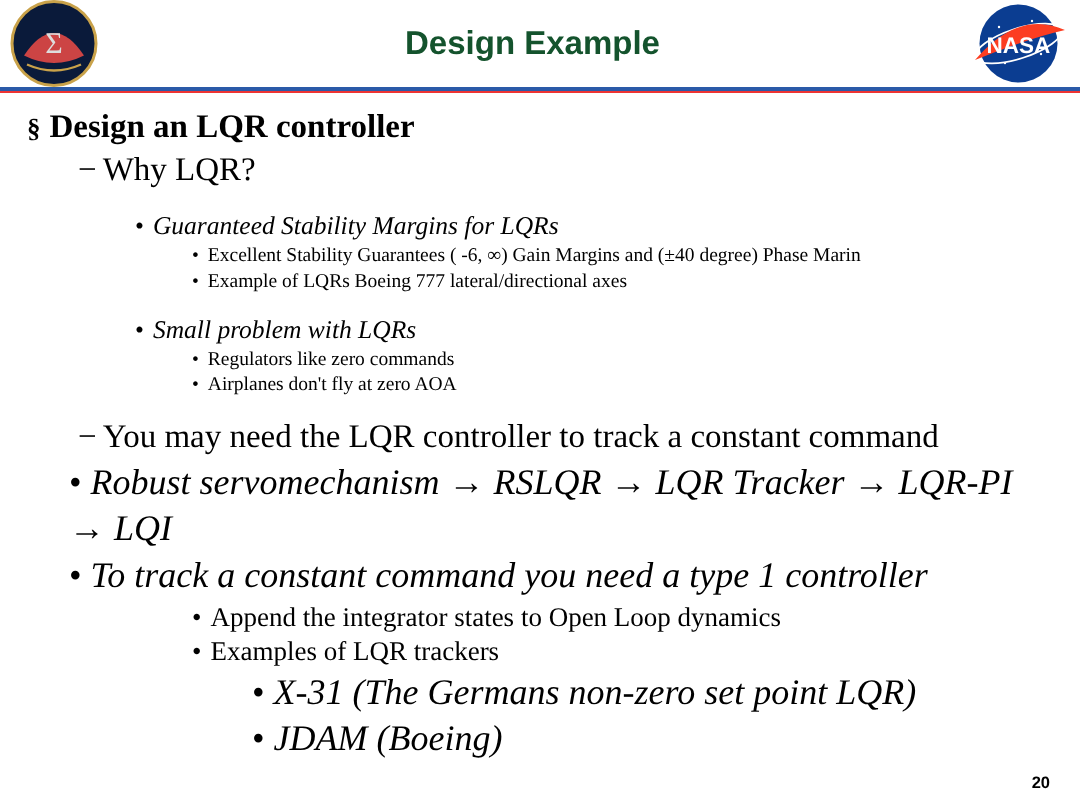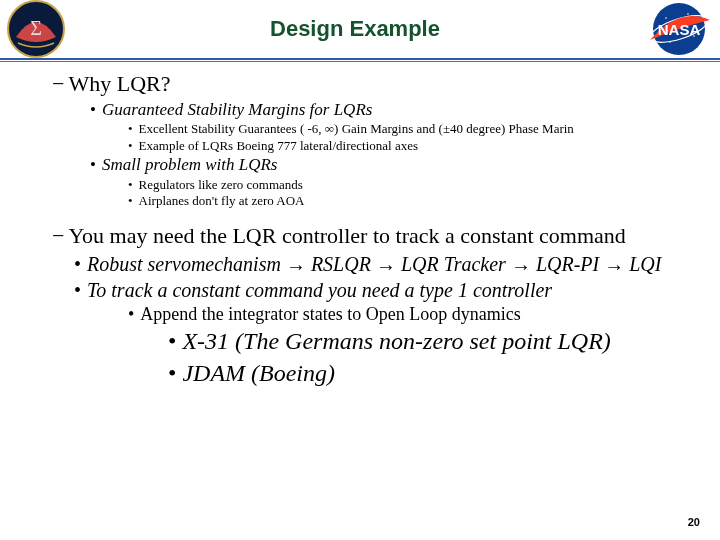--- a/index.html
+++ b/index.html
@@ -47,25 +47,25 @@
   .content {
     padding: 0 18px 0 18px;
     font-size: 18px;
     color: #000;
     line-height: 1.3;
   }
   .l1 { margin-left: 0; font-size: 22px; font-weight: bold; }
   .l1 .bullet { font-size: 18px; margin-right: 6px; }
   .l2 { margin-left: 34px; font-size: 22px; }
   .l2 .dash { margin-right: 4px; }
-  .l3 { margin-left: 72px; font-size: 17px; font-style: italic; }
+  .l3 { margin-left: 72px; font-size: 17px; font-style: italic; margin-top: 13px; }
   .l3 .dot { font-style: normal; margin-right: 6px; }
   .l4 { margin-left: 110px; font-size: 13px; font-style: normal; }
   .l4 .sdot { margin-right: 6px; }
-  .l3b { margin-left: 56px; font-size: 20px; font-style: italic; }
+  .l3b { margin-left: 28px; font-size: 24px; font-style: italic; }
   .l3b .dot { font-style: normal; margin-right: 6px; }
   .l4b { margin-left: 110px; font-size: 18px; font-style: normal; }
   .l4b .sdot { margin-right: 6px; }
   .l5b { margin-left: 150px; font-size: 24px; font-style: italic; }
   .l5b .sdot { font-style: normal; margin-right: 6px; }
   .arrow { font-family: Arial, sans-serif; }
   .page-num {
     position: absolute;
     right: 20px;
     bottom: 12px;
@@ -99,20 +99,23 @@
       <circle cx="44" cy="14" r="0.8" fill="#fff"></circle>
       <circle cx="50" cy="36" r="0.8" fill="#fff"></circle>
       <circle cx="26" cy="42" r="0.8" fill="#fff"></circle>
     </svg>
   </div>
 </div>
 <div class="header-rule"></div>
 
 <div class="content">
 
+  <div class="l1">
+    <span class="bullet">§</span><span>Design an LQR controller</span>
+  </div>
 
   <div class="l2">
     <span class="dash">−</span><span>Why LQR?</span>
   </div>
 
   <div class="l3">
     <span class="dot">•</span><span>Guaranteed Stability Margins for LQRs</span>
   </div>
   <div class="l4">
     <span class="sdot">•</span><span>Excellent Stability Guarantees ( -6, ∞) Gain Margins and (±40 degree) Phase Marin</span>
@@ -141,20 +144,23 @@
     <span class="dot">•</span><span>Robust servomechanism </span><span class="arrow">→</span><span> RSLQR → LQR Tracker → LQR-PI → LQI</span>
   </div>
 
   <div class="l3b">
     <span class="dot">•</span><span>To track a constant command you need a type 1 controller</span>
   </div>
 
   <div class="l4b">
     <span class="sdot">•</span><span>Append the integrator states to Open Loop dynamics</span>
   </div>
+  <div class="l4b">
+    <span class="sdot">•</span><span>Examples of LQR trackers</span>
+  </div>
 
   <div class="l5b">
     <span class="sdot">•</span><span>X-31  (The Germans non-zero set point LQR)</span>
   </div>
   <div class="l5b">
     <span class="sdot">•</span><span>JDAM (Boeing)</span>
   </div>
 
 </div>
 

